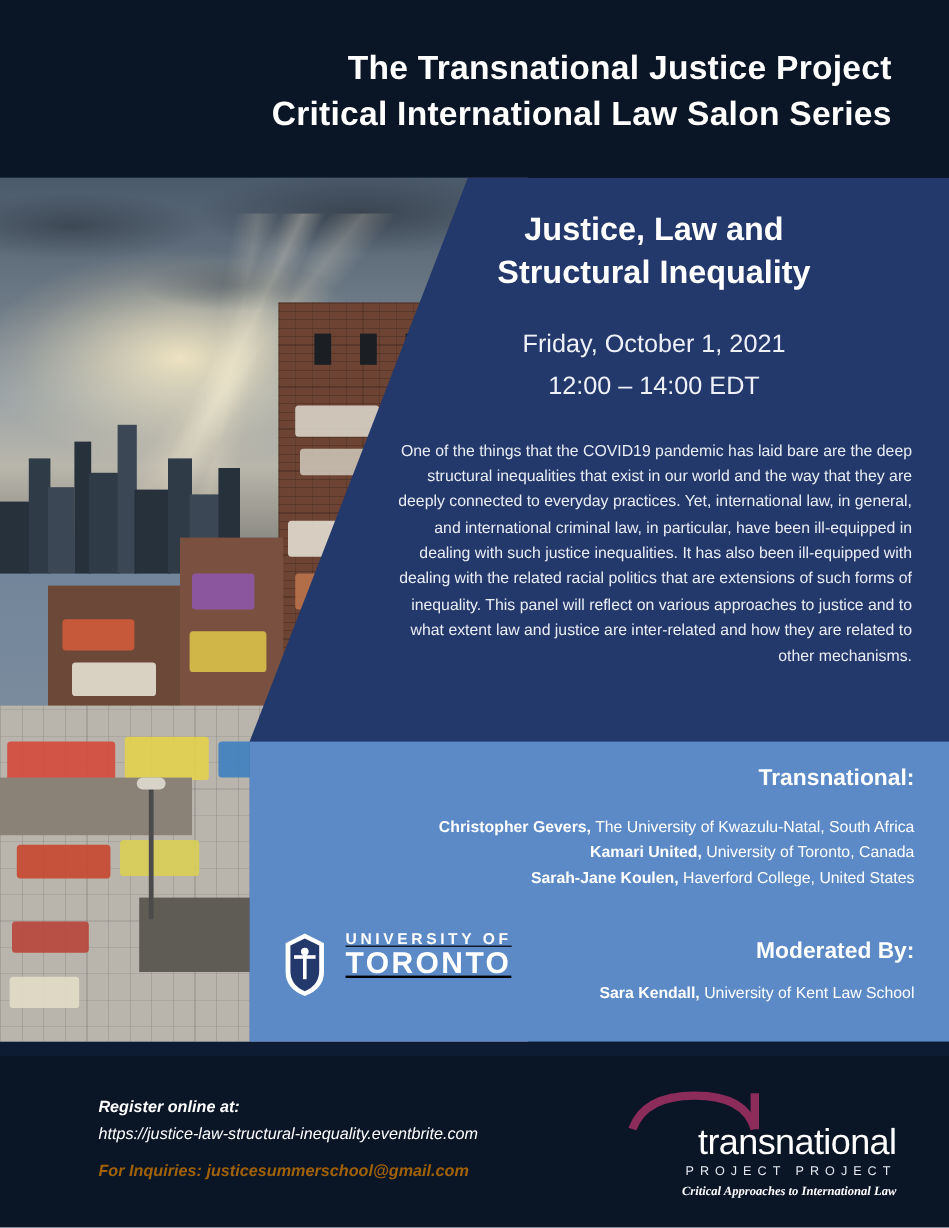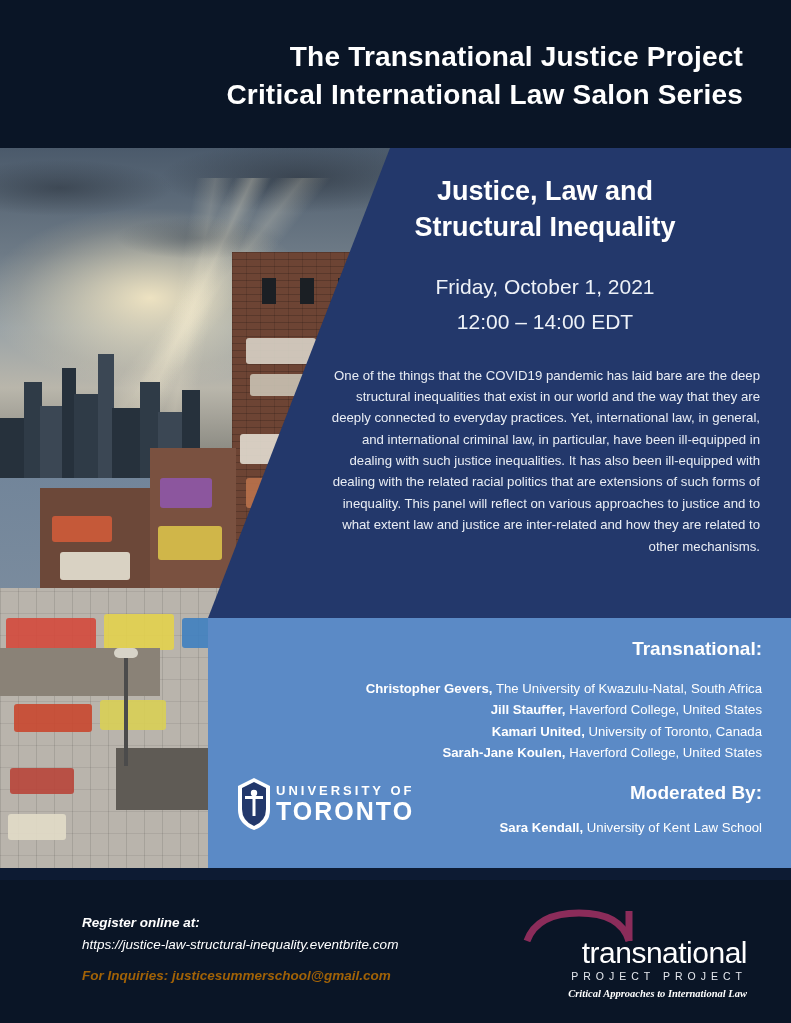--- a/index.html
+++ b/index.html
@@ -199,21 +199,22 @@
     margin-bottom: 16px;
   }
   .mod-row { font-size: 13.2px; }
 
   
   .uoft {
     position: absolute;
     left: 232px;
     top: 628px;
     display: flex;
-    align-items: center;
+    gap: 12px;
+    text-decoration: underline;
   }
   .uoft-text { color: #ffffff; line-height: 1.05; }
   .uoft-text .u1 { font-size: 13px; letter-spacing: 3px; font-weight: bold; }
   .uoft-text .u2 { font-size: 25px; letter-spacing: 2px; font-weight: bold; }
 
   
   .footer {
     position: absolute;
     left: 0; top: 880px;
     width: 791px;
@@ -341,24 +342,20 @@
       <div class="abstract">One of the things that the COVID19 pandemic has laid bare are the deep structural inequalities that exist in our world and the way that they are deeply connected to everyday practices. Yet, international law, in general, and international criminal law, in particular, have been ill-equipped in dealing with such justice inequalities.  It has also been ill-equipped with dealing with the related racial politics that are extensions of such forms of inequality.  This panel will reflect on various approaches to justice and to what extent law and justice are inter-related and how they are related to other mechanisms.</div>
     </div>
 
     <div class="participants">
       <div class="part-heading">Transnational:</div>
       <div class="part-row">
         <b>Christopher Gevers,</b>
         <span>The University of Kwazulu-Natal, South Africa</span>
       </div>
       <div class="part-row">
-        <b>Jill Stauffer,</b>
-        <span>Haverford College, United States</span>
-      </div>
-      <div class="part-row">
         <b>Kamari United,</b>
         <span>University of Toronto, Canada</span>
       </div>
       <div class="part-row">
         <b>Sarah-Jane Koulen,</b>
         <span>Haverford College, United States</span>
       </div>
     </div>
 
     <div class="moderated">

